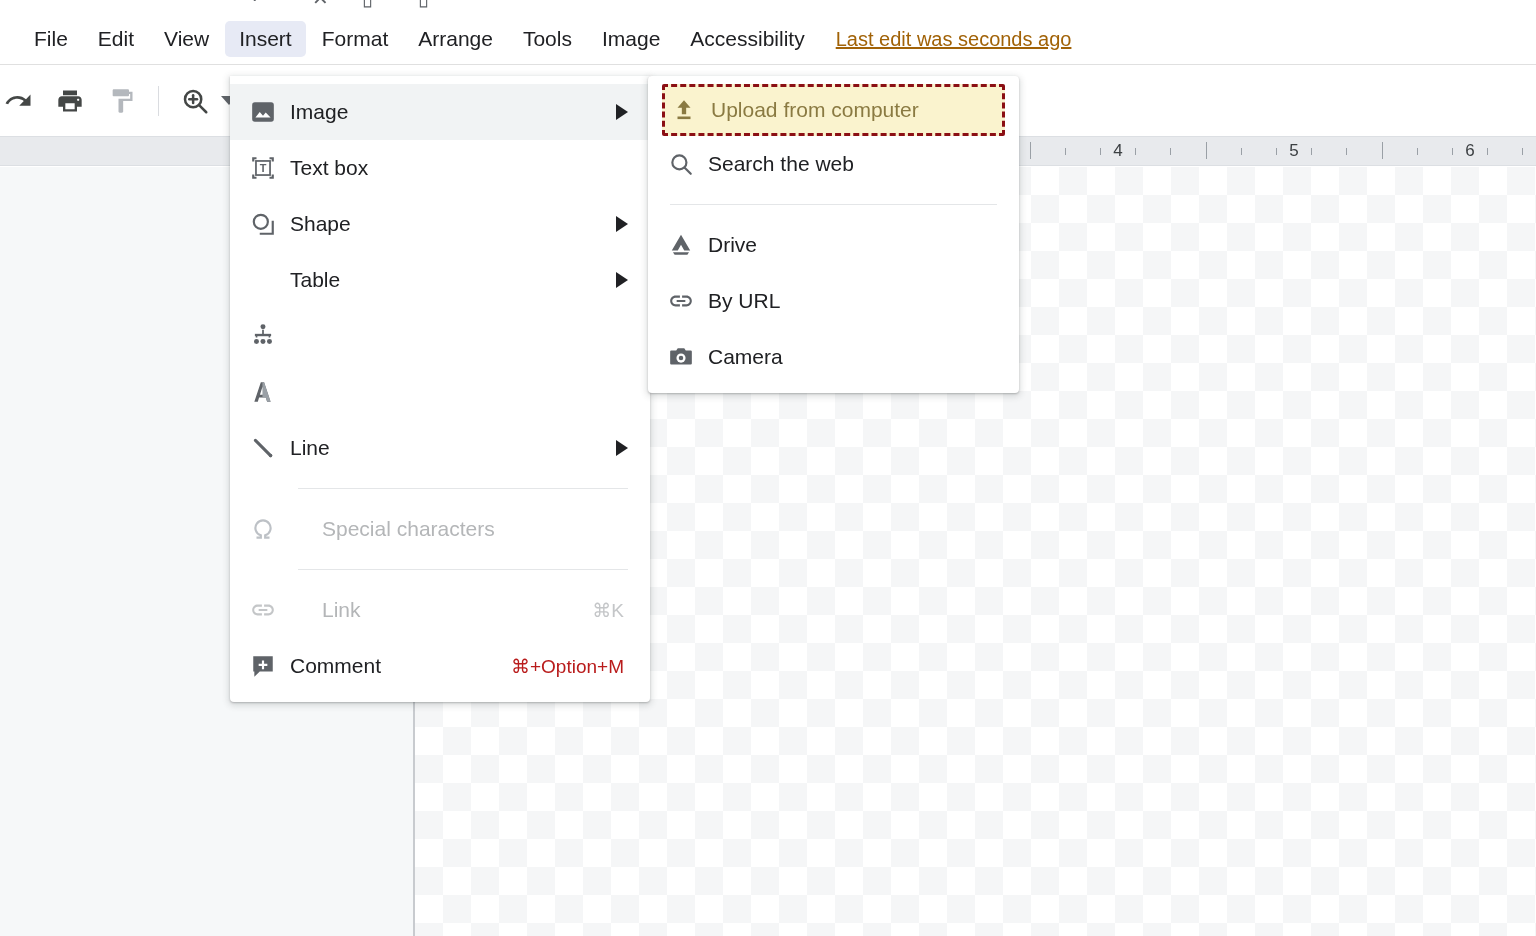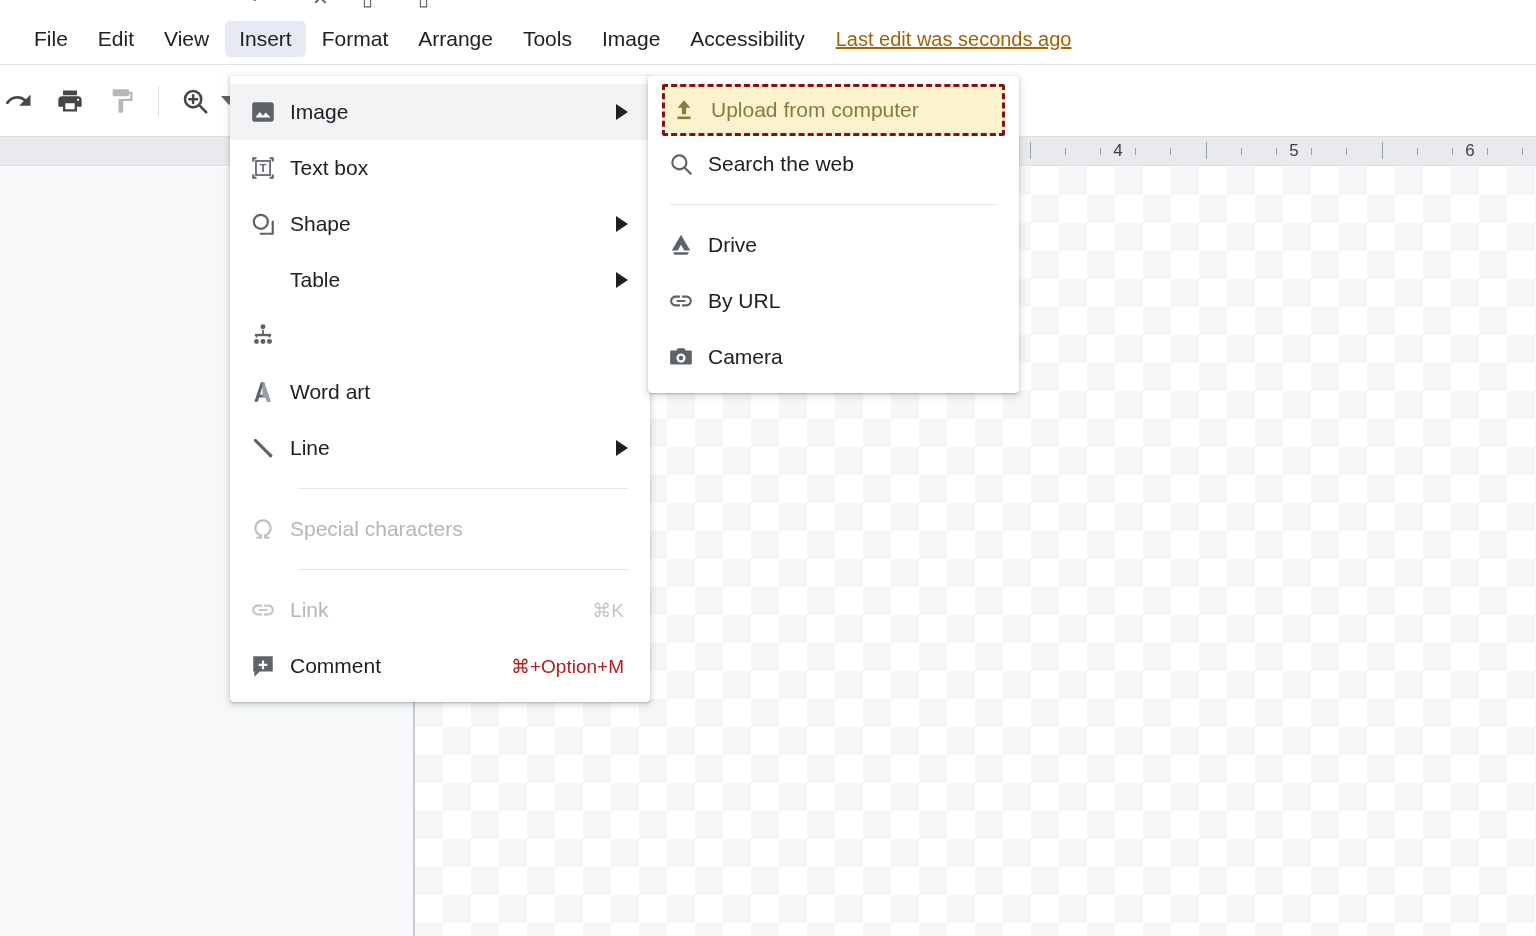--- a/index.html
+++ b/index.html
@@ -103,21 +103,21 @@
     padding: 8px 0;
   }
   #insert-menu { top: 76px; left: 230px; width: 420px; }
   #image-submenu { top: 76px; left: 648px; width: 371px; border-radius: 4px; }
 
   .mrow {
     display: flex; align-items: center; height: 56px;
     padding: 0 22px 0 20px; cursor: pointer; position: relative;
   }
   .mrow.hover { background: #f1f3f4; }
-  .mrow.disabled { cursor: default; }
+  .mrow.disabled { cursor: default; gap: 32px; }
   .mrow .micon {
     width: 40px; min-width: 40px; display: flex;
     align-items: center; justify-content: flex-start;
   }
   .mrow .mlabel {
     font-size: 21px; color: #202124; flex: 1; white-space: nowrap;
   }
   .mrow.disabled .mlabel { color: #b4b6b8; }
   .mrow .maccel {
     font-size: 19px; color: #b91c1c; white-space: nowrap; padding-right: 4px;
@@ -287,21 +287,20 @@
     </span>
   </div>
 
   <div class="mrow">
     <span class="micon">
       <svg width="26" height="26" viewBox="0 0 24 24">
         <path d="M10 3h3l6 18h-3.2l-1.2-4H8.4l-1.2 4H4L10 3zm1.5 4.2L9.2 14.6h4.6L11.5 7.2z" fill="#5f6368"></path>
         <path d="M11.5 3h1.5l6 18h-3.2l-1.2-4h-3.1V3z" fill="#9aa0a6"></path>
       </svg>
     </span>
-    <span class="mlabel">Word art</span>
   </div>
 
   <div class="mrow">
     <span class="micon">
       <svg width="26" height="26" viewBox="0 0 24 24" stroke="#5f6368" stroke-width="2.8" stroke-linecap="round">
         <line x1="5" y1="5" x2="19" y2="19"></line>
         <circle cx="19" cy="19" r="1.6" fill="#5f6368" stroke="none"></circle>
       </svg>
     </span>
     <span class="mlabel">Line</span>

